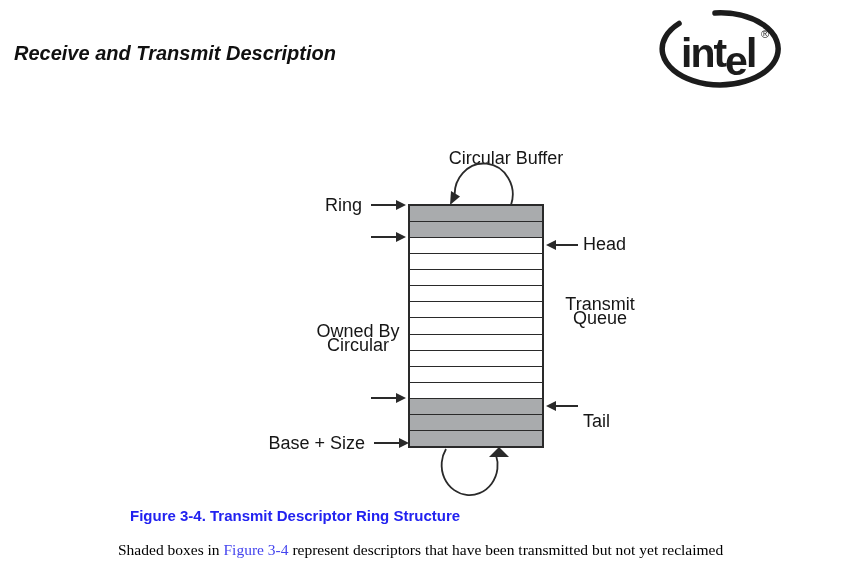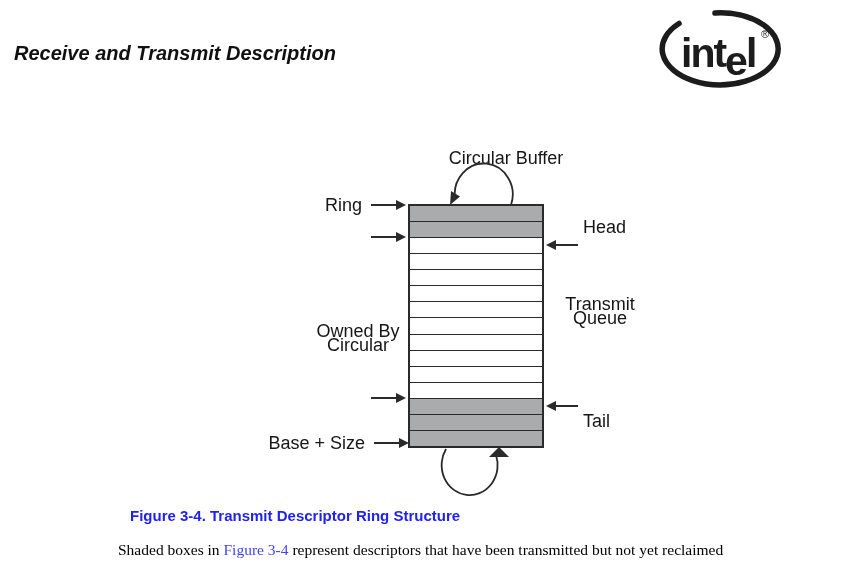--- a/index.html
+++ b/index.html
@@ -11,21 +11,21 @@
 
   .doc-title{position:absolute;left:14px;top:42px;font-size:20px;font-weight:bold;
              font-style:italic;color:#101010;white-space:nowrap;}
 
   .logo{position:absolute;left:656px;top:8px;width:130px;height:86px;}
 
   
   .dlabel{position:absolute;font-size:18px;line-height:14px;color:#161616;white-space:nowrap;}
   .lbl-circular{left:440px;top:151px;width:132px;text-align:center;}
   .lbl-base{left:300px;top:198px;width:62px;text-align:right;}
-  .lbl-head{left:583px;top:220px;}
+  .lbl-head{left:583px;top:237px;}
   .lbl-owned{left:312px;top:303px;width:92px;text-align:center;margin-top:21px;}
   .lbl-queue{left:556px;top:289px;width:88px;text-align:center;margin-top:8px;}
   .lbl-tail{left:583px;top:398px;margin-top:16px;}
   .lbl-basesize{left:258px;top:436px;width:107px;text-align:right;}
   .dlabel span{display:block;}
 
   
   .ring{position:absolute;left:408px;top:204px;width:136px;height:244px;
         border:2px solid var(--line);box-sizing:border-box;display:flex;flex-direction:column;
         background:#fff;}

